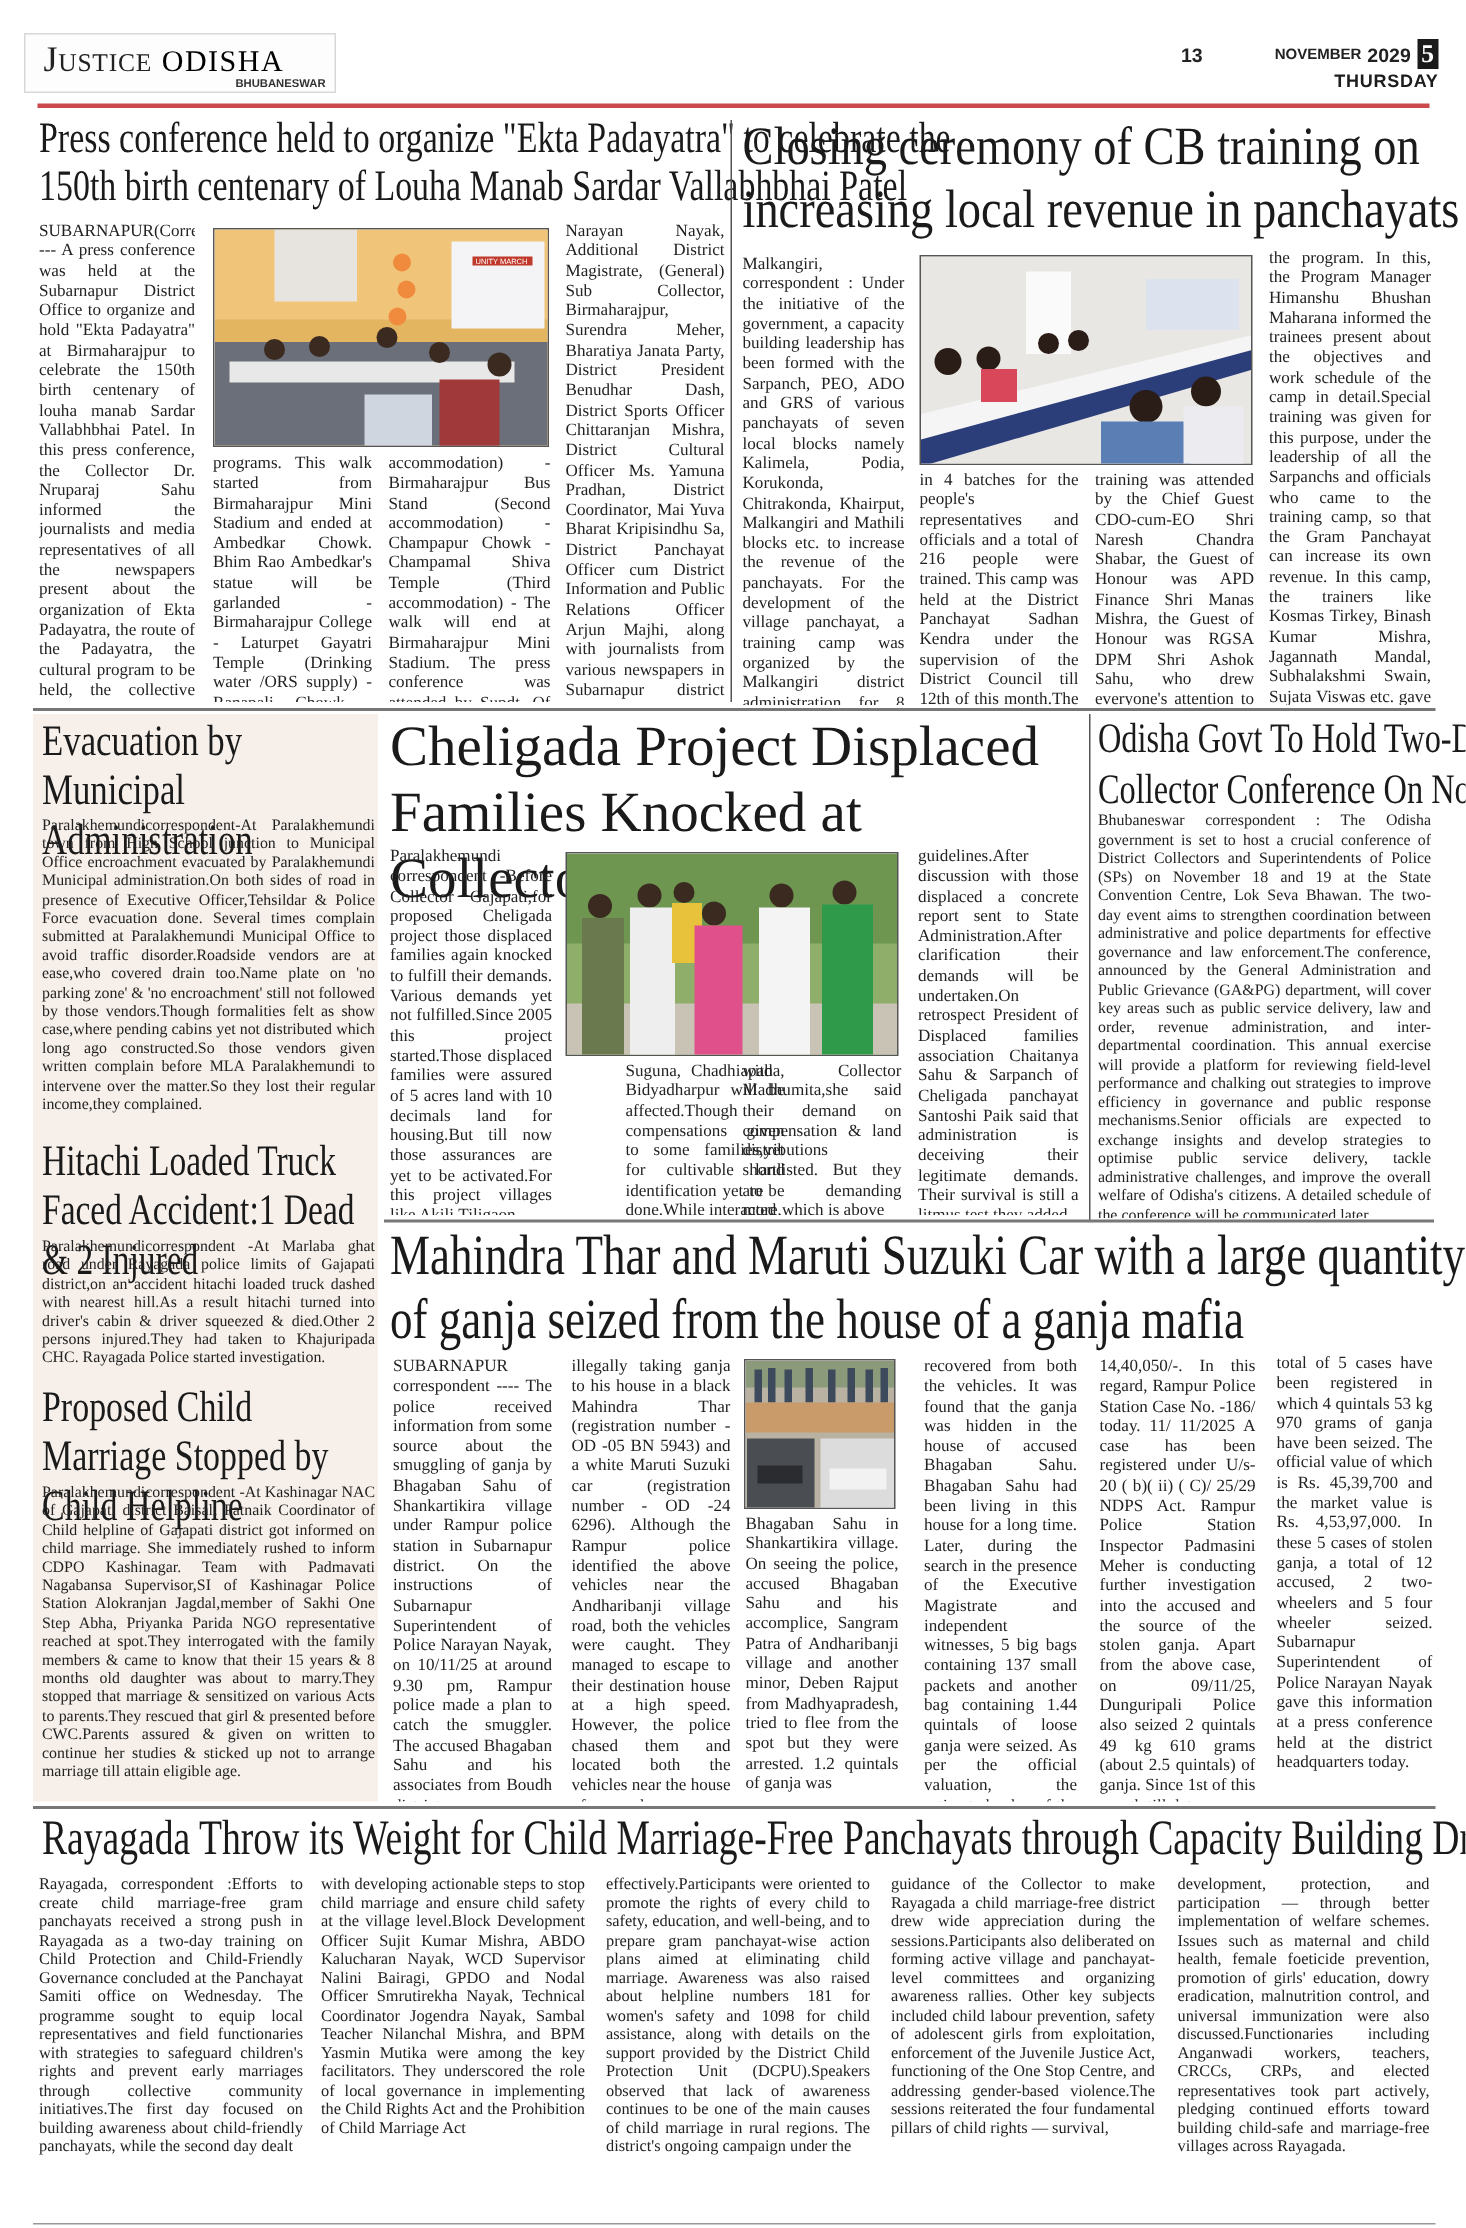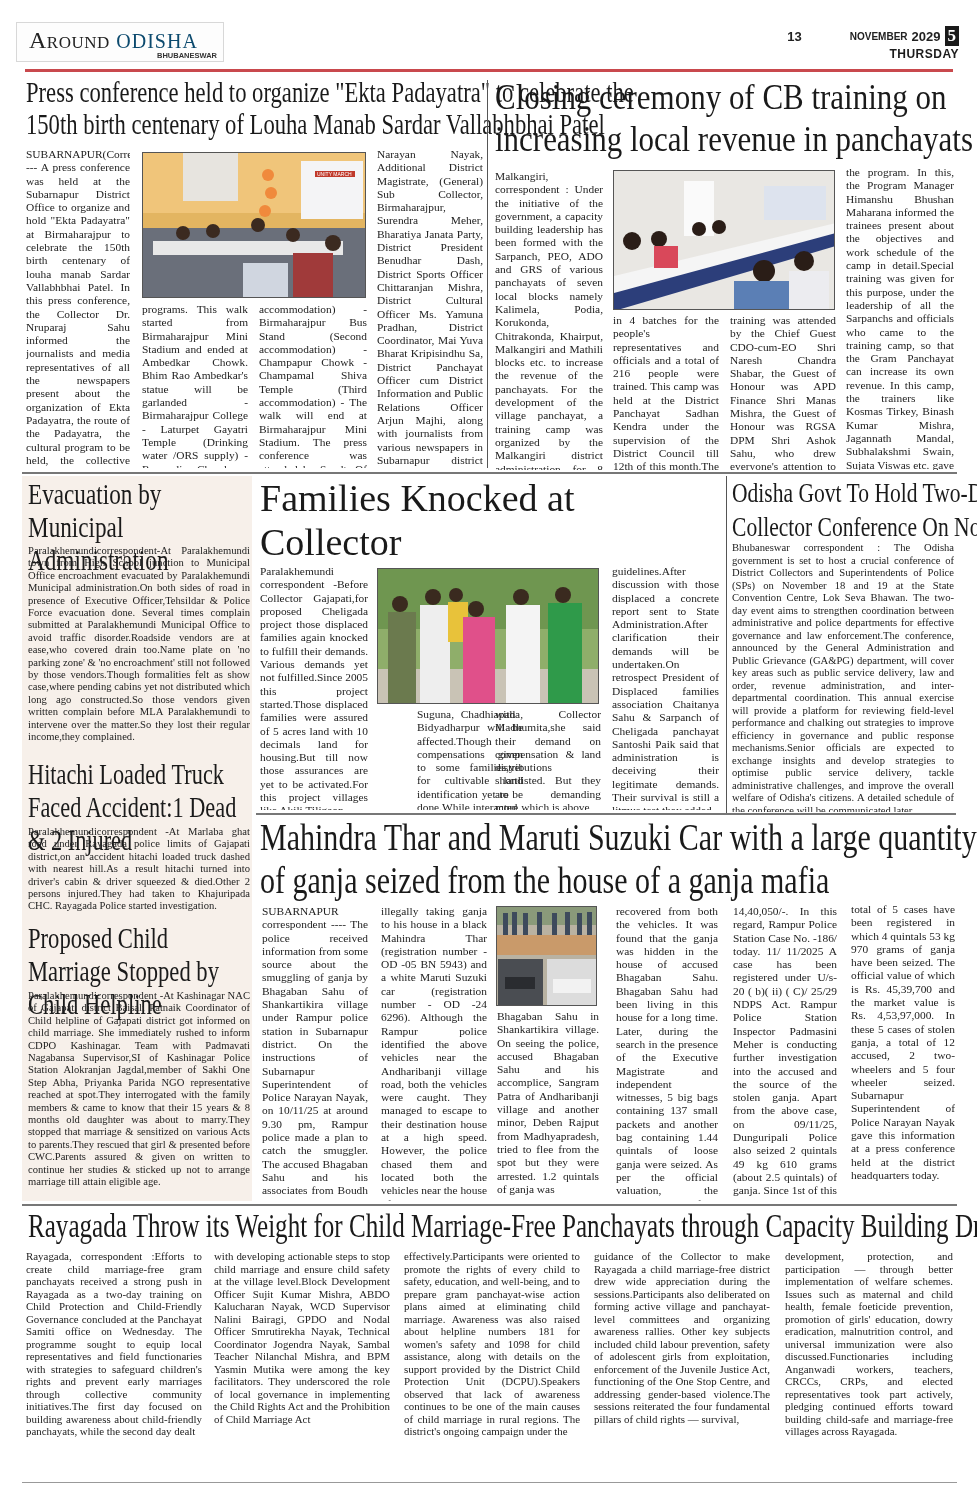--- a/index.html
+++ b/index.html
@@ -2,21 +2,21 @@
 <html><head>
 <meta charset="utf-8">
 <style>
   * { box-sizing: border-box; margin: 0; padding: 0; }
   html, body { width: 977px; height: 1485px; background: #ffffff; overflow: hidden; }
   body { font-family: "Liberation Serif", "DejaVu Serif", serif; color: #1c1c1c; position: relative; }
 
   .abs { position: absolute; }
   .masthead-logo { left: 16px; top: 22px; width: 208px; height: 40px; border: 1px solid #d8d8d8; background: #fdfdfd; }
   .logo-around { position: absolute; left: 12px; top: 4px; font-size: 24px; letter-spacing: 0.5px; color: #222; font-variant: small-caps; font-family: "Liberation Serif", serif; }
-  .logo-odisha { color: #0c4a6e; font-variant: normal; font-size: 20px; letter-spacing: 1px; }
+  .logo-odisha { color: #000000; font-variant: normal; font-size: 20px; letter-spacing: 1px; }
   .logo-sub { position: absolute; right: 6px; bottom: 1px; font-family: "Liberation Sans", sans-serif; font-weight: bold; font-size: 7.5px; color: #333; }
 
   .date-block { right: 18px; top: 26px; text-align: right; font-family: "Liberation Sans", sans-serif; font-weight: bold; }
   .date-line { font-size: 13px; color: #222; display: flex; align-items: center; justify-content: flex-end; gap: 4px; }
   .date-line .mon { font-size: 10px; margin-left: 44px; }
   .page-num { background: #1a1a1a; color: #fff; font-size: 17px; padding: 0 3px; line-height: 20px; font-family: "Liberation Serif", serif; }
   .day { font-size: 12px; margin-top: 1px; letter-spacing: 0.5px; }
 
   .red-rule { left: 25px; top: 69px; width: 928px; height: 3px; background: #c9494d; }
 
@@ -29,21 +29,21 @@
   .tint { background: #f7f0ea; }
 
   .photo { overflow: hidden; border: 1px solid #555; }
   svg { display: block; }
 </style>
 </head>
 <body>
 
 <div class="abs masthead-logo">
   <div class="logo-around">
-    <span>Around</span>
+    <span>Justice</span>
     <span class="logo-odisha">ODISHA</span>
   </div>
   <div class="logo-sub">BHUBANESWAR</div>
 </div>
 
 <div class="abs date-block">
   <div class="date-line">
     <span>13</span>
     <span class="mon">NOVEMBER</span>
     <span>2029</span>
@@ -132,20 +132,23 @@
   <div class="abs col" style="left:28px; top:826px; width:222px; height:88px; font-size:10.6px; line-height:12.4px;">Paralakhemundicorrespondent -At Marlaba ghat road under Rayagada police limits of Gajapati district,on an accident hitachi loaded truck dashed with nearest hill.As a result hitachi turned into driver's cabin &amp; driver squeezed &amp; died.Other 2 persons injured.They had taken to Khajuripada CHC. Rayagada Police started investigation.</div>
 </div>
 
 <div>
   <div class="abs headline" style="left:28px; top:922px; font-size:29px; width:285px; transform:scaleX(0.78); line-height:33px;">Proposed Child Marriage Stopped by Child Helpline</div>
   <div class="abs col" style="left:28px; top:990px; width:222px; height:210px; font-size:10.6px; line-height:12.4px;">Paralakhemundicorrespondent -At Kashinagar NAC of Gajapati district Baisali Patnaik Coordinator of Child helpline of Gajapati district got informed on child marriage. She immediately rushed to inform CDPO Kashinagar. Team with Padmavati Nagabansa Supervisor,SI of Kashinagar Police Station Alokranjan Jagdal,member of Sakhi One Step Abha, Priyanka Parida NGO representative reached at spot.They interrogated with the family members &amp; came to know that their 15 years &amp; 8 months old daughter was about to marry.They stopped that marriage &amp; sensitized on various Acts to parents.They rescued that girl &amp; presented before CWC.Parents assured &amp; given on written to continue her studies &amp; sticked up not to arrange marriage till attain eligible age.</div>
 </div>
 
 <div>
   <div class="abs headline" style="left:260px; top:476px; font-size:38px; width:460px; line-height:44px;">
+    <div style="display:flex; justify-content:space-between; width:455px;">
+      <span>Cheligada Project Displaced</span>
+    </div>
     <div>Families Knocked at Collector</div>
   </div>
   <div class="abs col" style="left:260px; top:565px; width:108px; height:245px;">Paralakhemundi correspondent -Before Collector Gajapati,for proposed Cheligada project those displaced families again knocked to fulfill their demands. Various demands yet not fulfilled.Since 2005 this project started.Those displaced families were assured of 5 acres land with 10 decimals land for housing.But till now those assurances are yet to be activated.For this project villages like Akili,Tiligaon,</div>
   <div class="abs photo" style="left:377px; top:568px; width:222px; height:136px;">
     <svg width="222" height="136" viewBox="0 0 222 136">
       <rect width="222" height="136" fill="#8fae6a"></rect>
       <rect x="0" y="0" width="222" height="60" fill="#6f9650"></rect>
       <rect x="0" y="100" width="222" height="36" fill="#c9c3b5"></rect>
       <circle cx="22" cy="35" r="8" fill="#3a2a1f"></circle>
         <rect x="10" y="43" width="28" height="93" fill="#6b7a4e"></rect>

